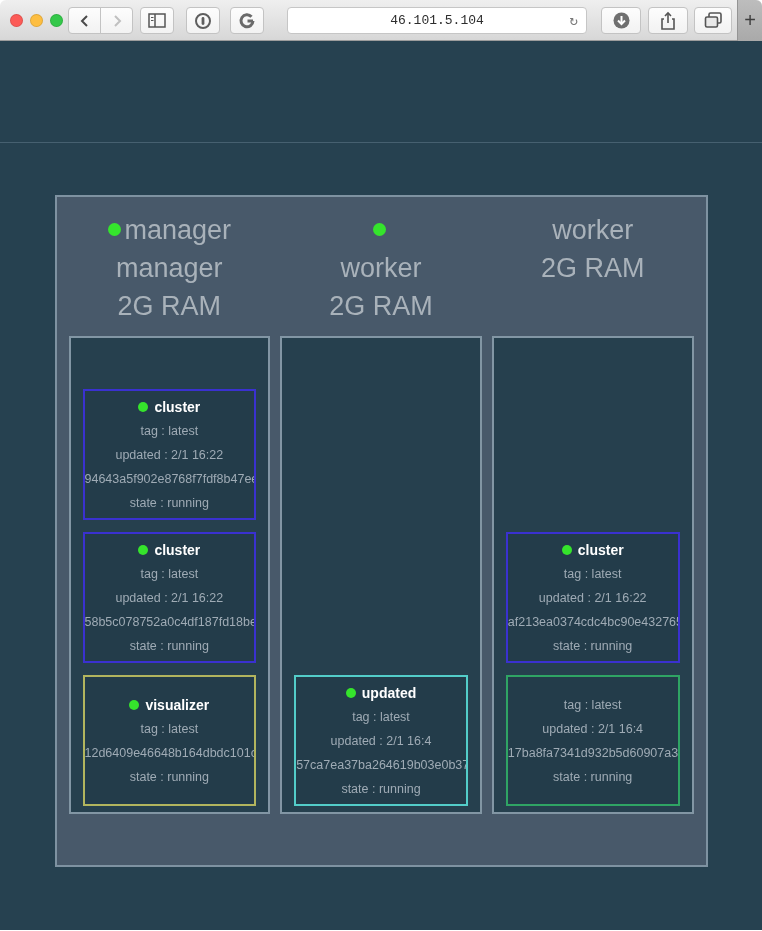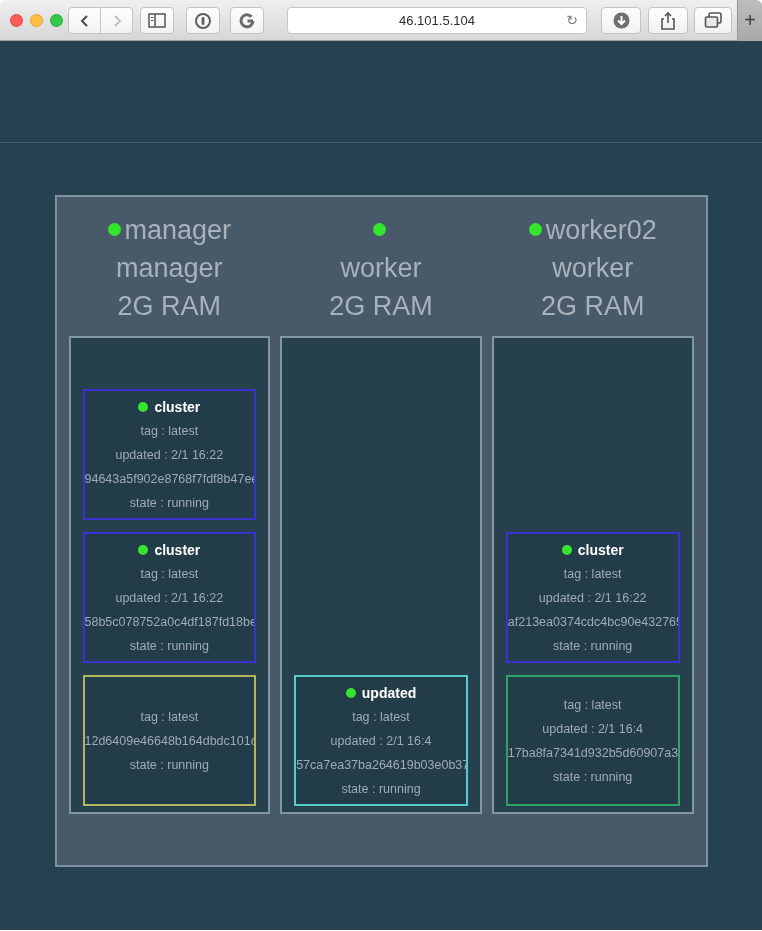--- a/index.html
+++ b/index.html
@@ -24,21 +24,21 @@
   .grp-fwd  { left:100px; width:33px; border-radius:0 4px 4px 0; }
   .b-side { left:140px; width:34px; }
   .b-ext1 { left:186px; width:34px; }
   .b-ext2 { left:230px; width:34px; }
   .b-down { left:601px; width:40px; }
   .b-share{ left:648px; width:40px; }
   .b-tabs { left:694px; width:38px; }
 
   .urlfield { position:absolute; left:287px; top:7px; width:300px; height:27px;
     background:#fff; border:1px solid #c6c6c6; border-radius:4px;
-    display:flex; align-items:center; justify-content:center; }
+    display:flex; align-items:center; justify-content:center;font-family:Liberation Mono, monospace; }
   .urltext { font-size:13px; color:#2d2d2d; }
   .reload { position:absolute; right:8px; top:4px; font-size:14px; color:#7a7a7a; }
 
   .newtab { position:absolute; right:0; top:0; width:25px; height:41px;
     background:linear-gradient(#bdbdbd,#a9a9a9); border-left:1px solid #949494;
     border-radius:0 6px 0 0;
     display:flex; align-items:center; justify-content:center;
     font-size:20px; color:#3e3e3e; }
 
   svg.ic { display:block; }
@@ -164,20 +164,21 @@
           <div class="card-line">state : running</div>
         </div>
         <div class="card" style="border-color: rgb(58, 49, 208);">
           <div class="card-title"><span class="dot dot-sm" style="background-color: rgb(53, 228, 44);"></span><span>cluster</span></div>
           <div class="card-line">tag : latest</div>
           <div class="card-line">updated : 2/1 16:22</div>
           <div class="card-line">58b5c078752a0c4df187fd18be7bff2b</div>
           <div class="card-line">state : running</div>
         </div>
         <div class="card" style="border-color: rgb(178, 181, 94);">
+          <div class="card-title"><span class="dot dot-sm" style="background-color: rgb(53, 228, 44);"></span><span>visualizer</span></div>
           <div class="card-line">tag : latest</div>
           <div class="card-line">12d6409e46648b164dbdc101ce6d5d6</div>
           <div class="card-line">state : running</div>
         </div>
       </div>
     </div>
 
     <div class="node-col">
       <div class="node-header">
         <div><span class="dot dot-lg" style="background-color: rgb(53, 228, 44);"></span></div>
@@ -190,21 +191,20 @@
           <div class="card-line">tag : latest</div>
           <div class="card-line">updated : 2/1 16:4</div>
           <div class="card-line">57ca7ea37ba264619b03e0b37aa5295</div>
           <div class="card-line">state : running</div>
         </div>
       </div>
     </div>
 
     <div class="node-col">
       <div class="node-header">
-        <div><span class="dot dot-lg" style="background-color: rgb(53, 228, 44);"></span><span>worker02</span></div>
         <div>worker</div>
         <div>2G RAM</div>
       </div>
       <div class="node-body">
         <div class="card" style="border-color: rgb(58, 49, 208);">
           <div class="card-title"><span class="dot dot-sm" style="background-color: rgb(53, 228, 44);"></span><span>cluster</span></div>
           <div class="card-line">tag : latest</div>
           <div class="card-line">updated : 2/1 16:22</div>
           <div class="card-line">af213ea0374cdc4bc90e432765b49f5f</div>
           <div class="card-line">state : running</div>

